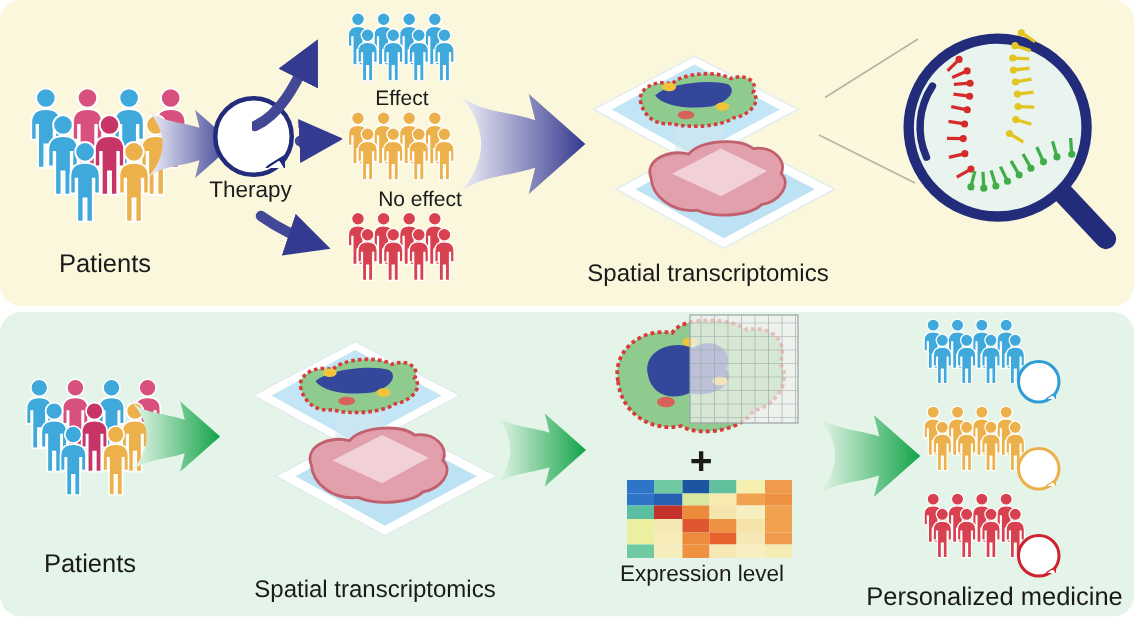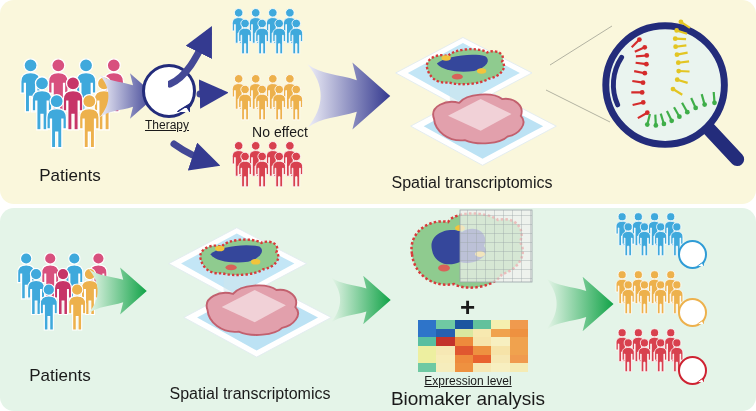--- a/index.html
+++ b/index.html
@@ -5,21 +5,21 @@
   html,body{margin:0;padding:0;background:#ffffff;}
   #stage{position:relative;width:756px;height:411px;overflow:hidden;
          font-family:"Liberation Sans",sans-serif;color:#1a1a1a;}
   .panel{position:absolute;left:0;width:756px;border-radius:14px;}
   #panel-top{top:0;height:204px;background:#faf7dc;}
   #panel-bottom{top:208px;height:203px;background:#e4f4e8;}
   .abs{position:absolute;}
   .lbl{position:absolute;text-align:center;white-space:nowrap;}
   .lbl-main{font-size:16px;}
   .lbl-sm{font-size:14px;}
-  .lbl-med{font-size:12px;text-decoration:underline;}
+  .lbl-med{font-size:15px;}
   .lbl-big{font-size:19px;}
   .lbl-pat{font-size:17px;}
   .pill-circle{position:absolute;border-radius:50%;background:#fff;
                display:flex;align-items:center;justify-content:center;}
   #therapy-circle{left:142px;top:64px;width:48px;height:48px;border:3px solid #232c7b;color:#232c7b;}
   .med-pill{width:25px;height:25px;border-width:2.5px;border-style:solid;}
   #heatmap{left:418px;top:320px;width:110px;height:52px;display:grid;
            grid-template-columns:repeat(6,1fr);grid-template-rows:repeat(6,1fr);}
   #plus-sign{left:440px;top:292px;width:55px;font-size:26px;font-weight:bold;}
   svg{display:block;}
@@ -110,20 +110,21 @@
   <svg class="abs" style="left:228px;top:8px" width="80" height="48" viewBox="0 0 75 45">
       <use href="#person" x="0" y="0" width="20" height="34" fill="#3fa9dc"></use>
       <use href="#person" x="16" y="0" width="20" height="34" fill="#3fa9dc"></use>
       <use href="#person" x="32" y="0" width="20" height="34" fill="#3fa9dc"></use>
       <use href="#person" x="48" y="0" width="20" height="34" fill="#3fa9dc"></use>
       <use href="#person" x="6" y="10" width="20" height="34" fill="#3fa9dc"></use>
       <use href="#person" x="22" y="10" width="20" height="34" fill="#3fa9dc"></use>
       <use href="#person" x="38" y="10" width="20" height="34" fill="#3fa9dc"></use>
       <use href="#person" x="54" y="10" width="20" height="34" fill="#3fa9dc"></use>
     </svg>
+  <div class="lbl lbl-sm" style="left:228px;top:57px;width:80px">Effect</div>
 
   <svg class="abs" style="left:228px;top:74px" width="80" height="48" viewBox="0 0 75 45">
       <use href="#person" x="0" y="0" width="20" height="34" fill="#edb14c"></use>
       <use href="#person" x="16" y="0" width="20" height="34" fill="#edb14c"></use>
       <use href="#person" x="32" y="0" width="20" height="34" fill="#edb14c"></use>
       <use href="#person" x="48" y="0" width="20" height="34" fill="#edb14c"></use>
       <use href="#person" x="6" y="10" width="20" height="34" fill="#edb14c"></use>
       <use href="#person" x="22" y="10" width="20" height="34" fill="#edb14c"></use>
       <use href="#person" x="38" y="10" width="20" height="34" fill="#edb14c"></use>
       <use href="#person" x="54" y="10" width="20" height="34" fill="#edb14c"></use>
@@ -292,21 +293,20 @@
       <div style="background: rgb(246, 232, 180);"></div>
       <div style="background: rgb(240, 154, 78);"></div>
       <div style="background: rgb(111, 201, 163);"></div>
       <div style="background: rgb(246, 237, 188);"></div>
       <div style="background: rgb(238, 145, 64);"></div>
       <div style="background: rgb(246, 232, 180);"></div>
       <div style="background: rgb(247, 239, 192);"></div>
       <div style="background: rgb(245, 235, 180);"></div>
     </div>
   <div class="lbl lbl-med" style="left:398px;top:374px;width:140px">Expression level</div>
-  <div class="lbl lbl-big" style="left:378px;top:388px;width:180px">Biomaker analysis</div>
 
   <svg class="abs" style="left:543px;top:262px" width="72" height="84">
     <use href="#swoosh" width="72" height="84" fill="url(#gG)"></use>
   </svg>
 
   <svg class="abs" style="left:612px;top:212px" width="76" height="46" viewBox="0 0 75 45">
       <use href="#person" x="0" y="0" width="20" height="34" fill="#3fa9dc"></use>
       <use href="#person" x="16" y="0" width="20" height="34" fill="#3fa9dc"></use>
       <use href="#person" x="32" y="0" width="20" height="34" fill="#3fa9dc"></use>
       <use href="#person" x="48" y="0" width="20" height="34" fill="#3fa9dc"></use>
@@ -346,14 +346,15 @@
       <use href="#person" x="22" y="10" width="20" height="34" fill="#d8414f"></use>
       <use href="#person" x="38" y="10" width="20" height="34" fill="#d8414f"></use>
       <use href="#person" x="54" y="10" width="20" height="34" fill="#d8414f"></use>
     </svg>
   <div class="pill-circle med-pill" style="left:678px;top:356px;border-color:#ce2231;color:#ce2231">
     <svg width="22" height="22" viewBox="-20 -20 40 40">
         <use href="#pill"></use>
       </svg>
   </div>
 
+  <div class="lbl lbl-pat" style="left:570px;top:388px;width:186px">Personalized medicine</div>
 
 </div>
 
 </body></html>

